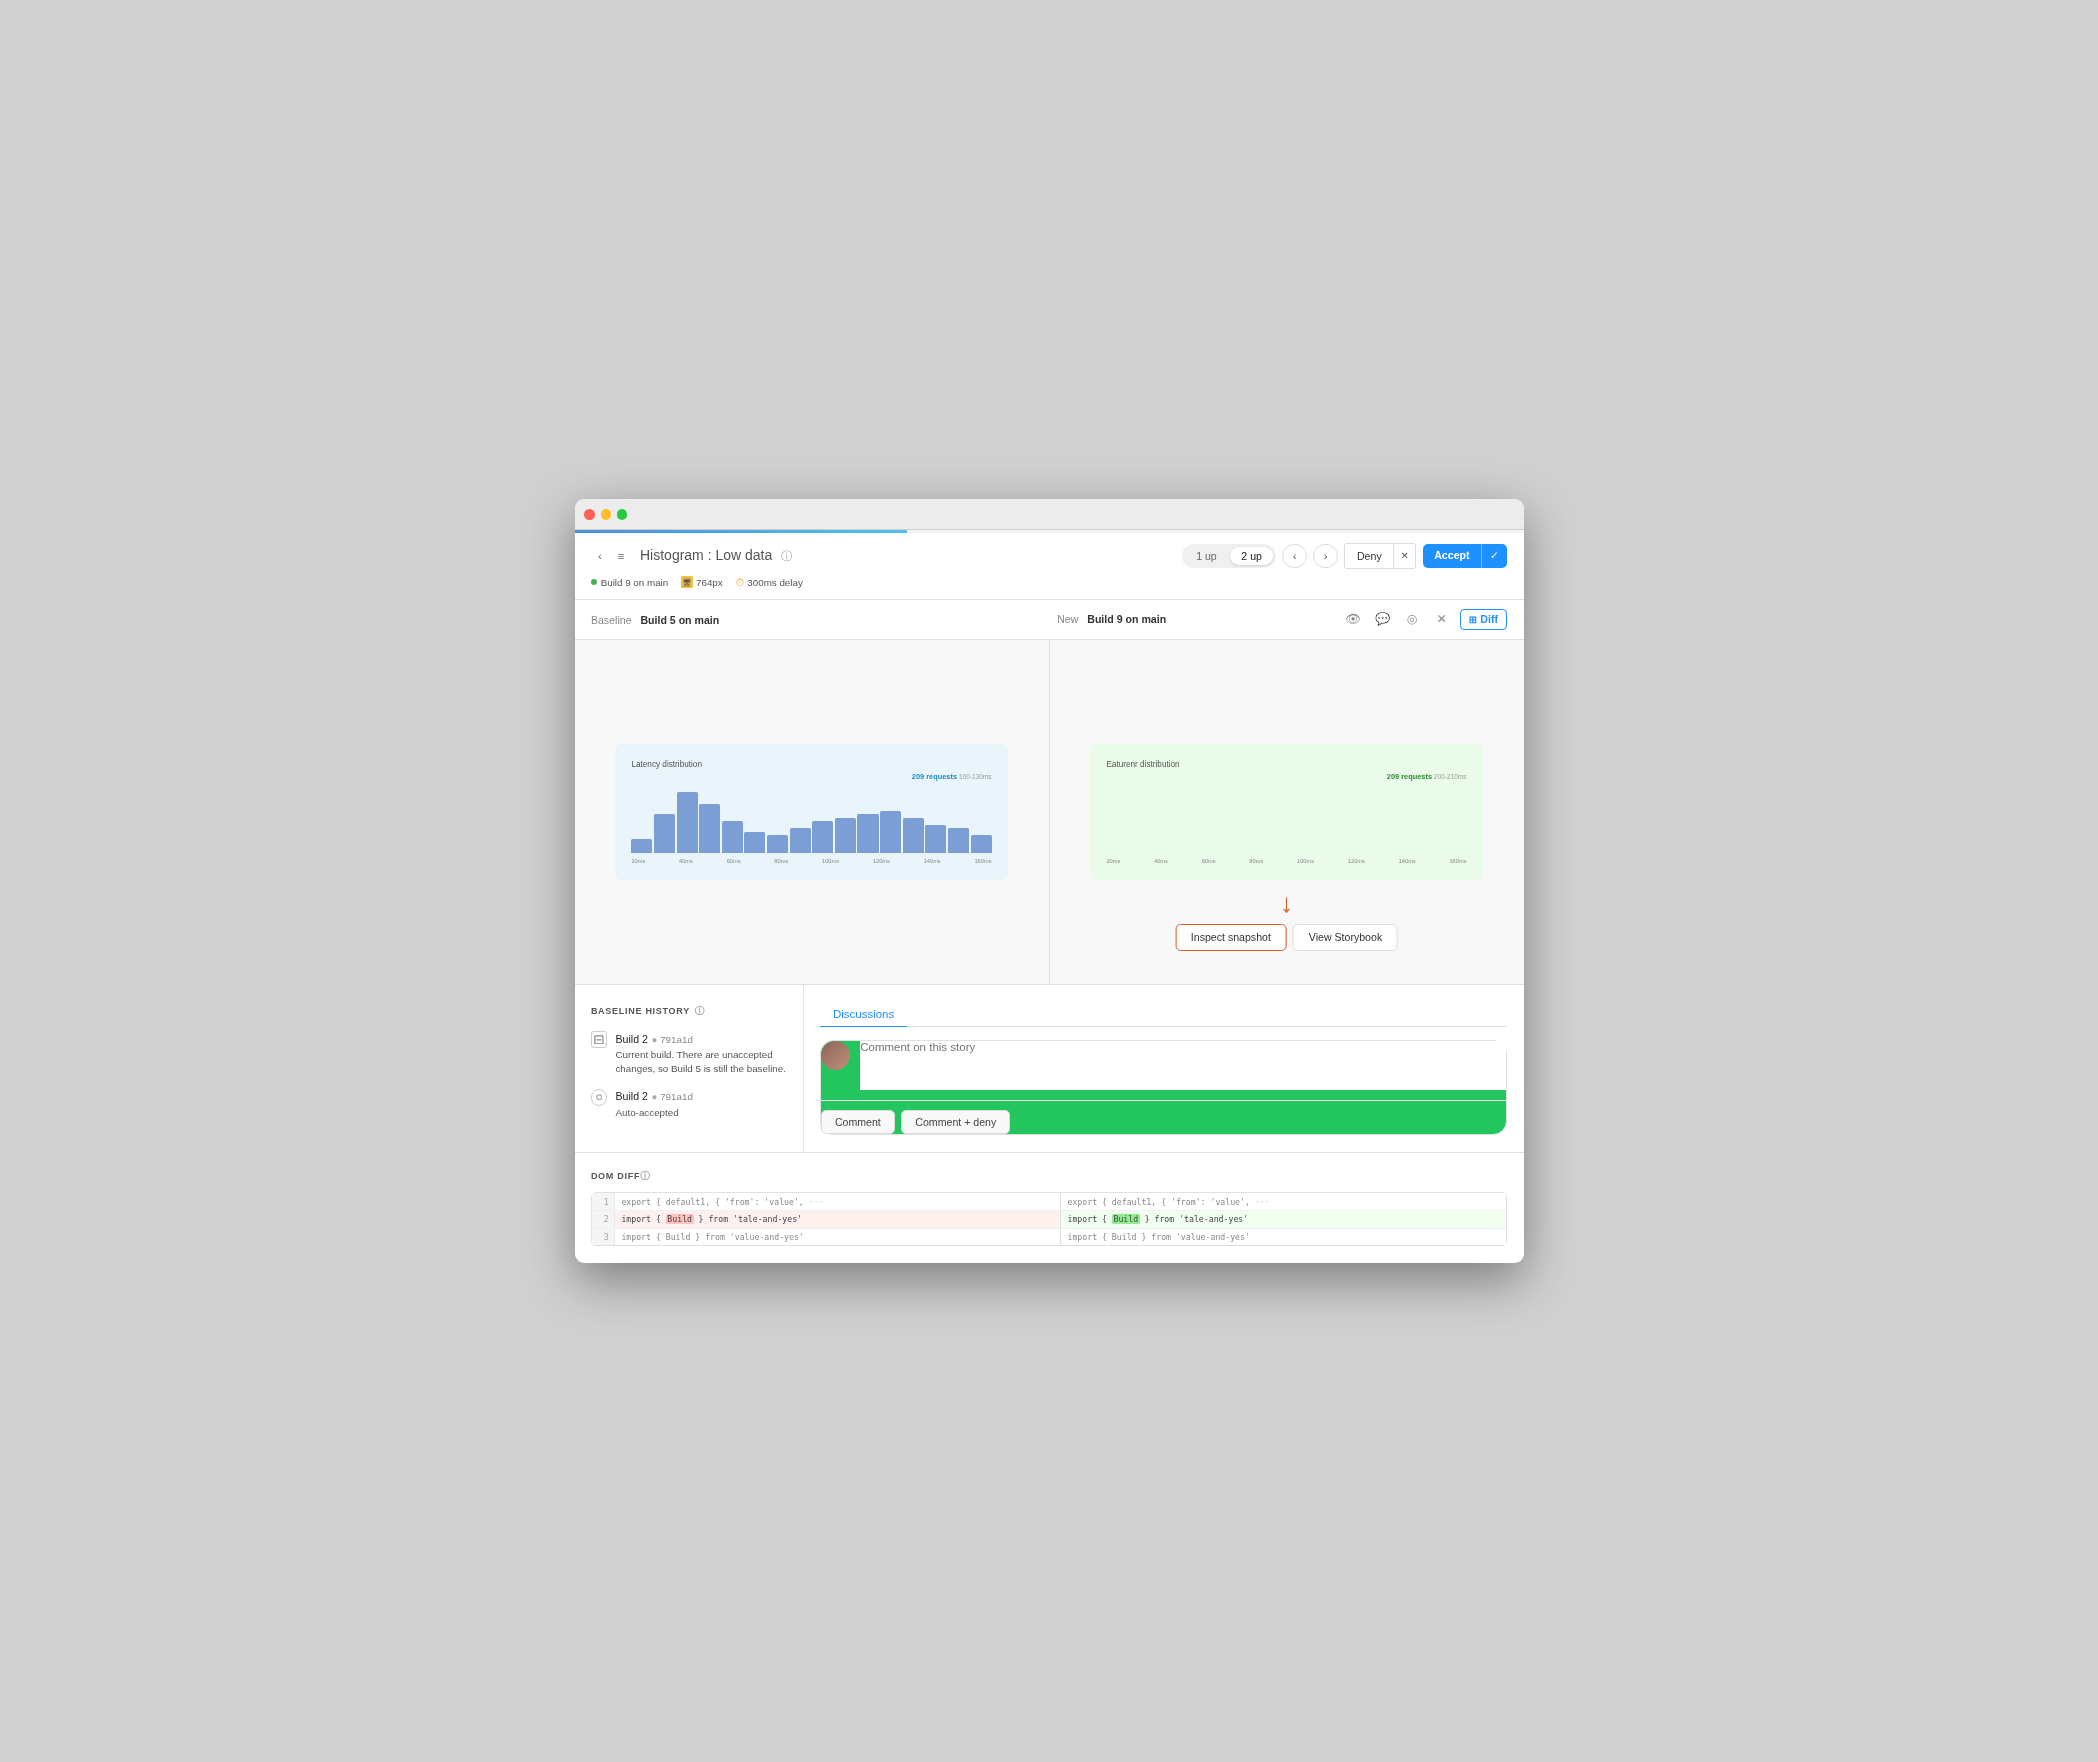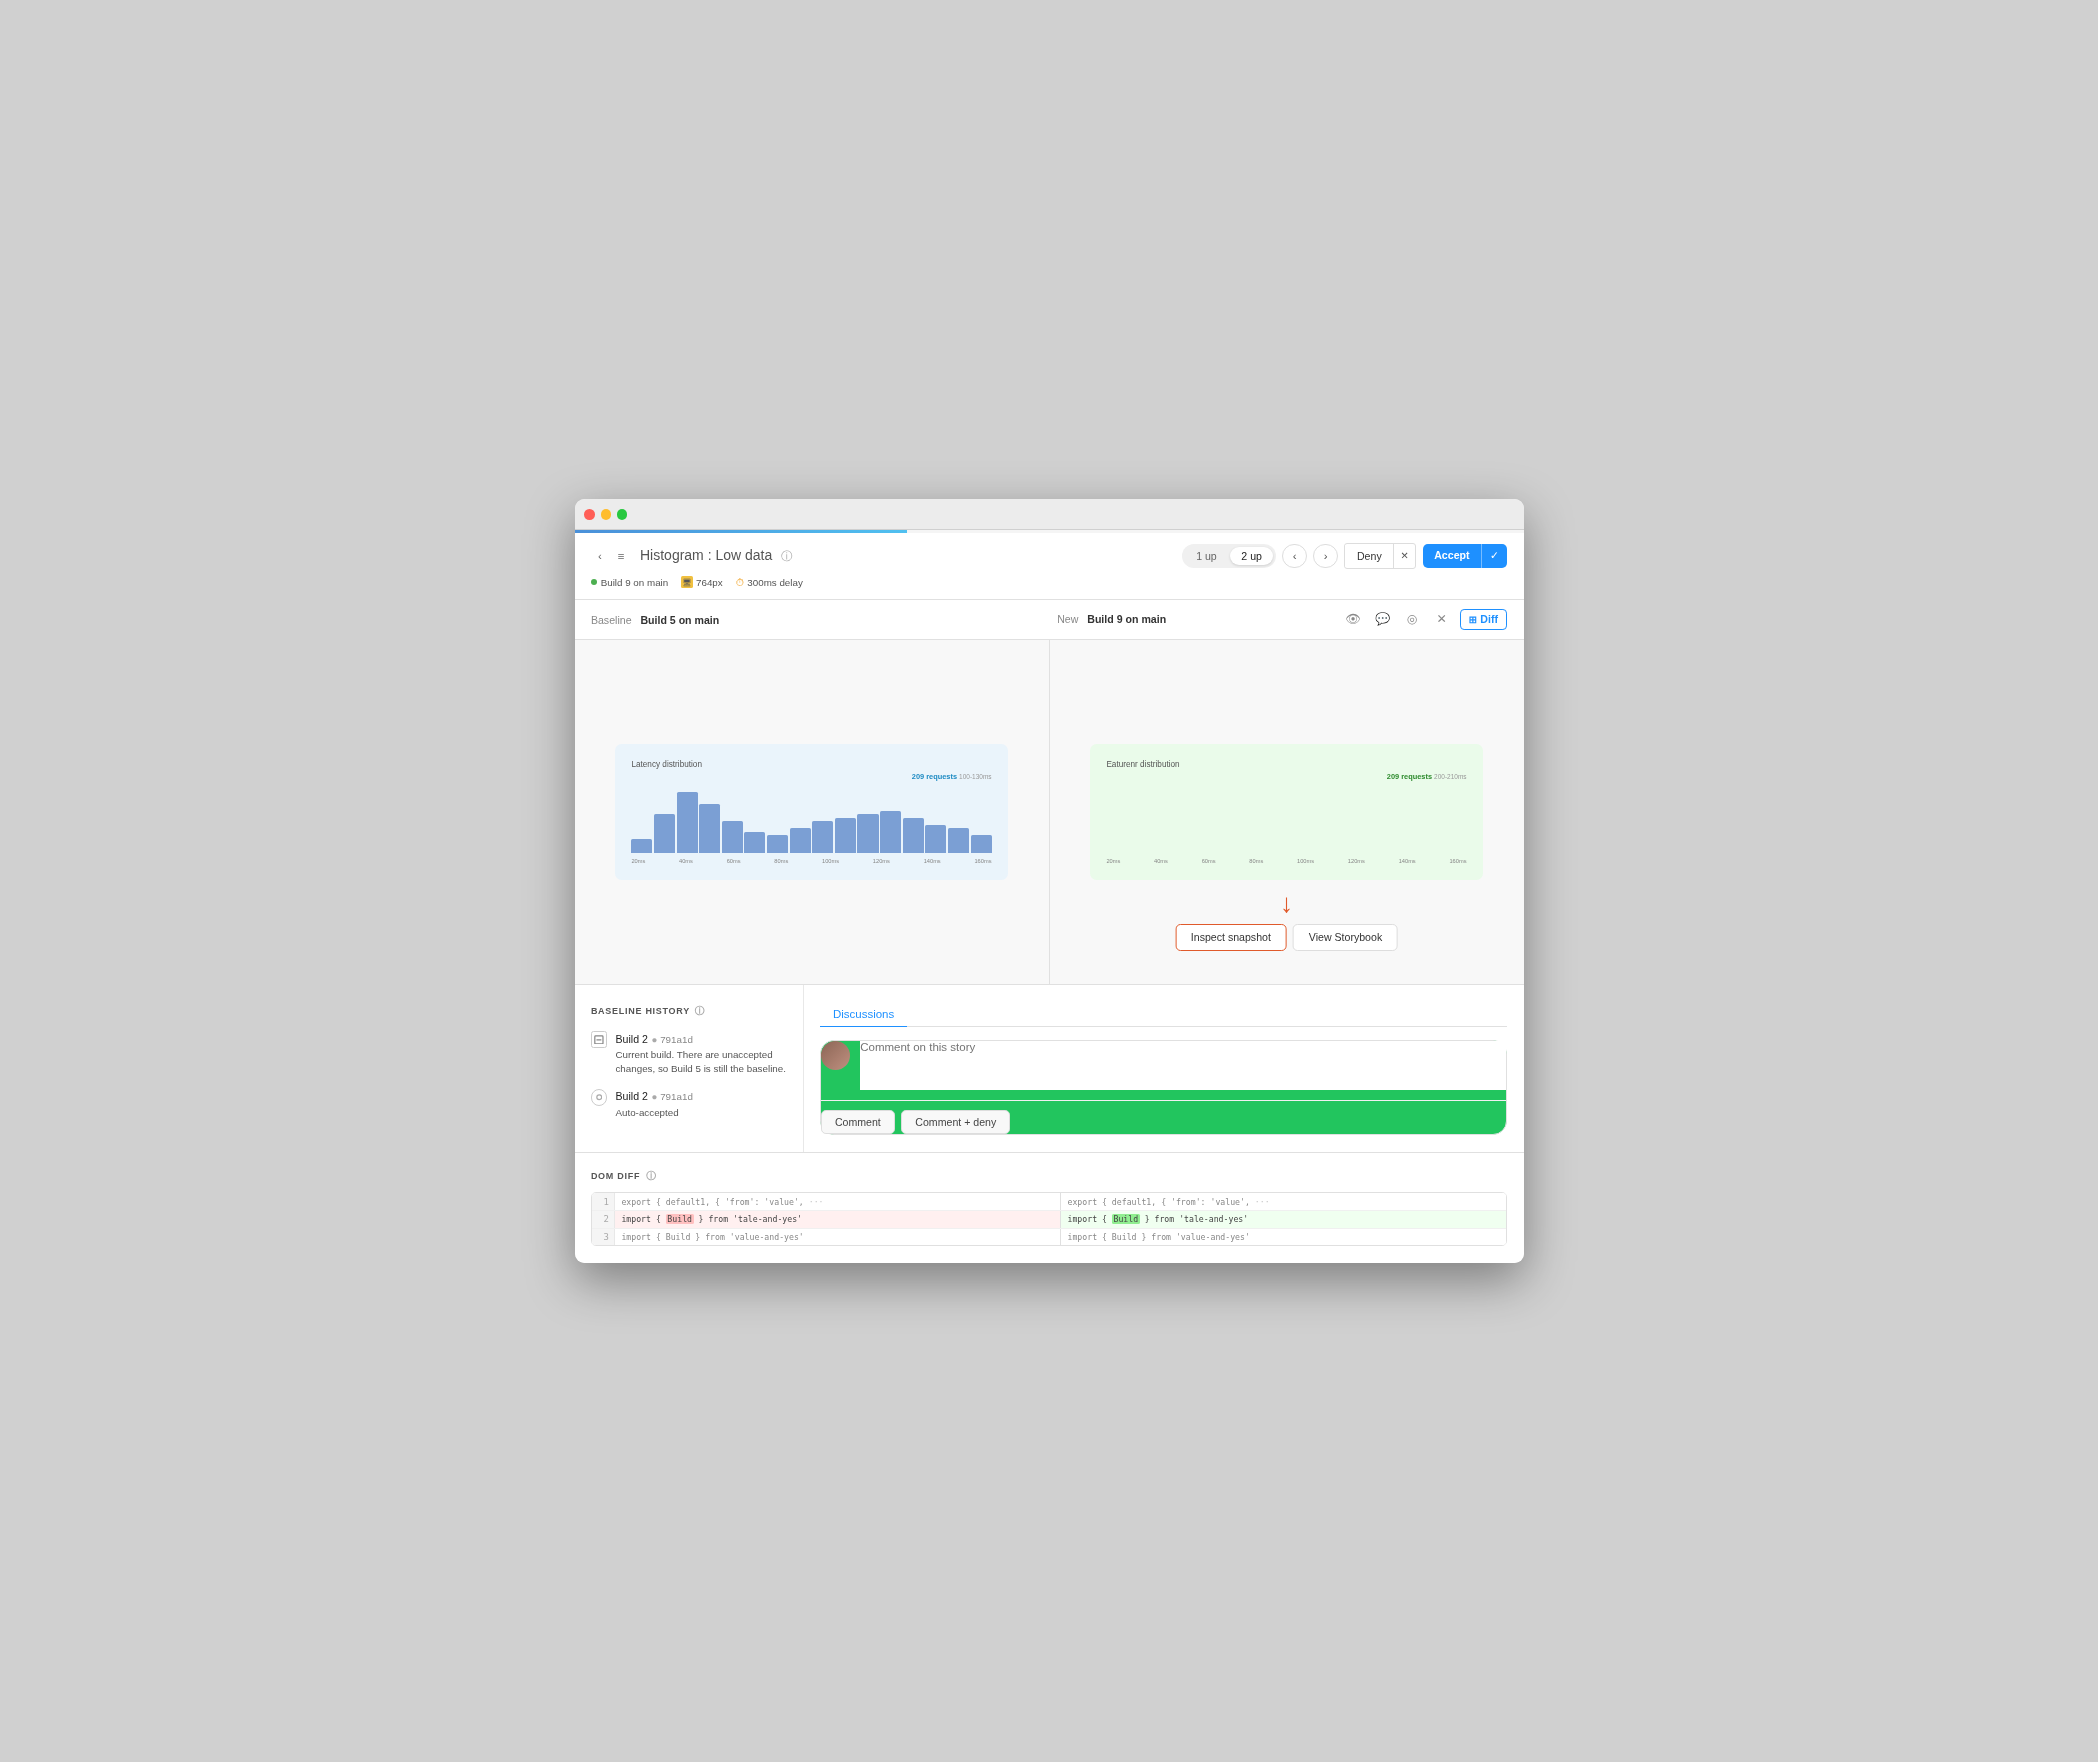--- a/index.html
+++ b/index.html
@@ -536,21 +536,21 @@
       border-top: 0.8px solid #e0e0e0;
     }
     .dom-diff-title {
       font-size: 9px;
       font-weight: 700;
       letter-spacing: 0.08em;
       color: #555;
       margin-bottom: 9.8px;
       display: flex;
       align-items: center;
-      gap: 6px;
+      gap: 0;
     }
     .diff-table {
       border: 0.8px solid #e0e0e0;
       border-radius: 4.9px;
       overflow: hidden;
       font-size: 9px;
       font-family: monospace;
     }
     .diff-row {
       display: flex;

